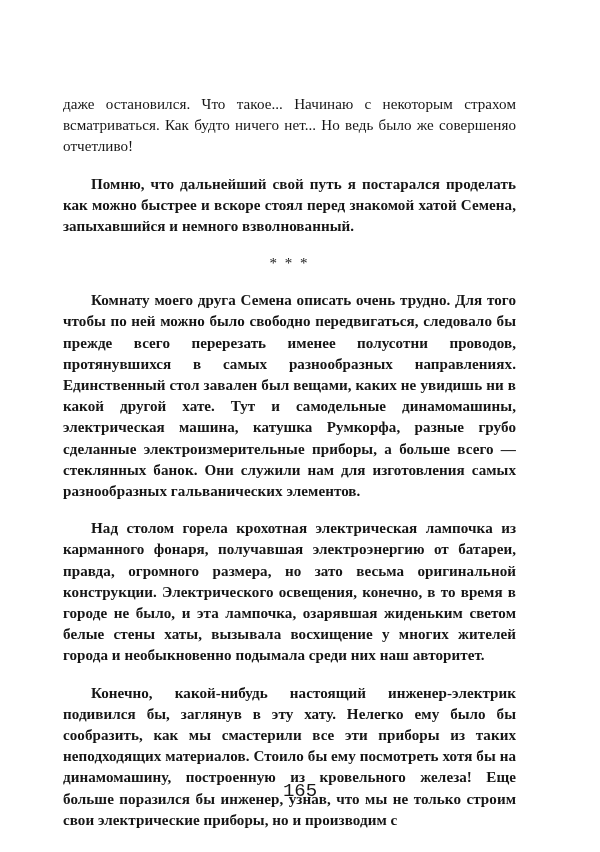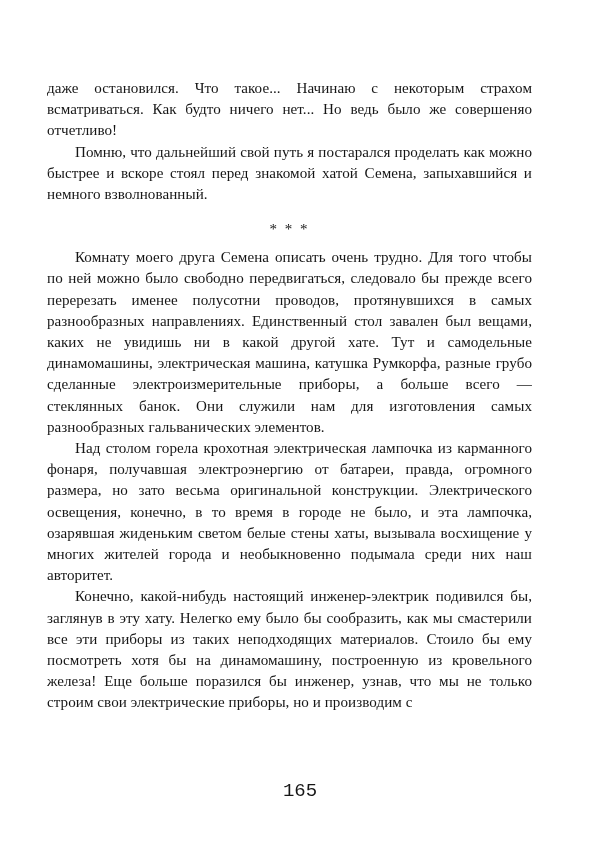--- a/index.html
+++ b/index.html
@@ -25,25 +25,26 @@
     padding: 78px 68px 0 47px;
   }
   .body-text {
     font-size: 15.1px;
     line-height: 21.2px;
     text-align: justify;
     text-justify: inter-word;
     letter-spacing: 0.05px;
   }
   .body-text p {
-    margin: 0;
+    margin: 16px;
     text-indent: 0;
   }
   .body-text p.indent {
     text-indent: 28px;
+    font-weight: bold;
   }
   .sep {
     text-align: center;
     font-size: 15px;
     line-height: 21px;
     letter-spacing: 2px;
     margin: 14px 0 7px 0;
     color: #161616;
   }
   .folio {

